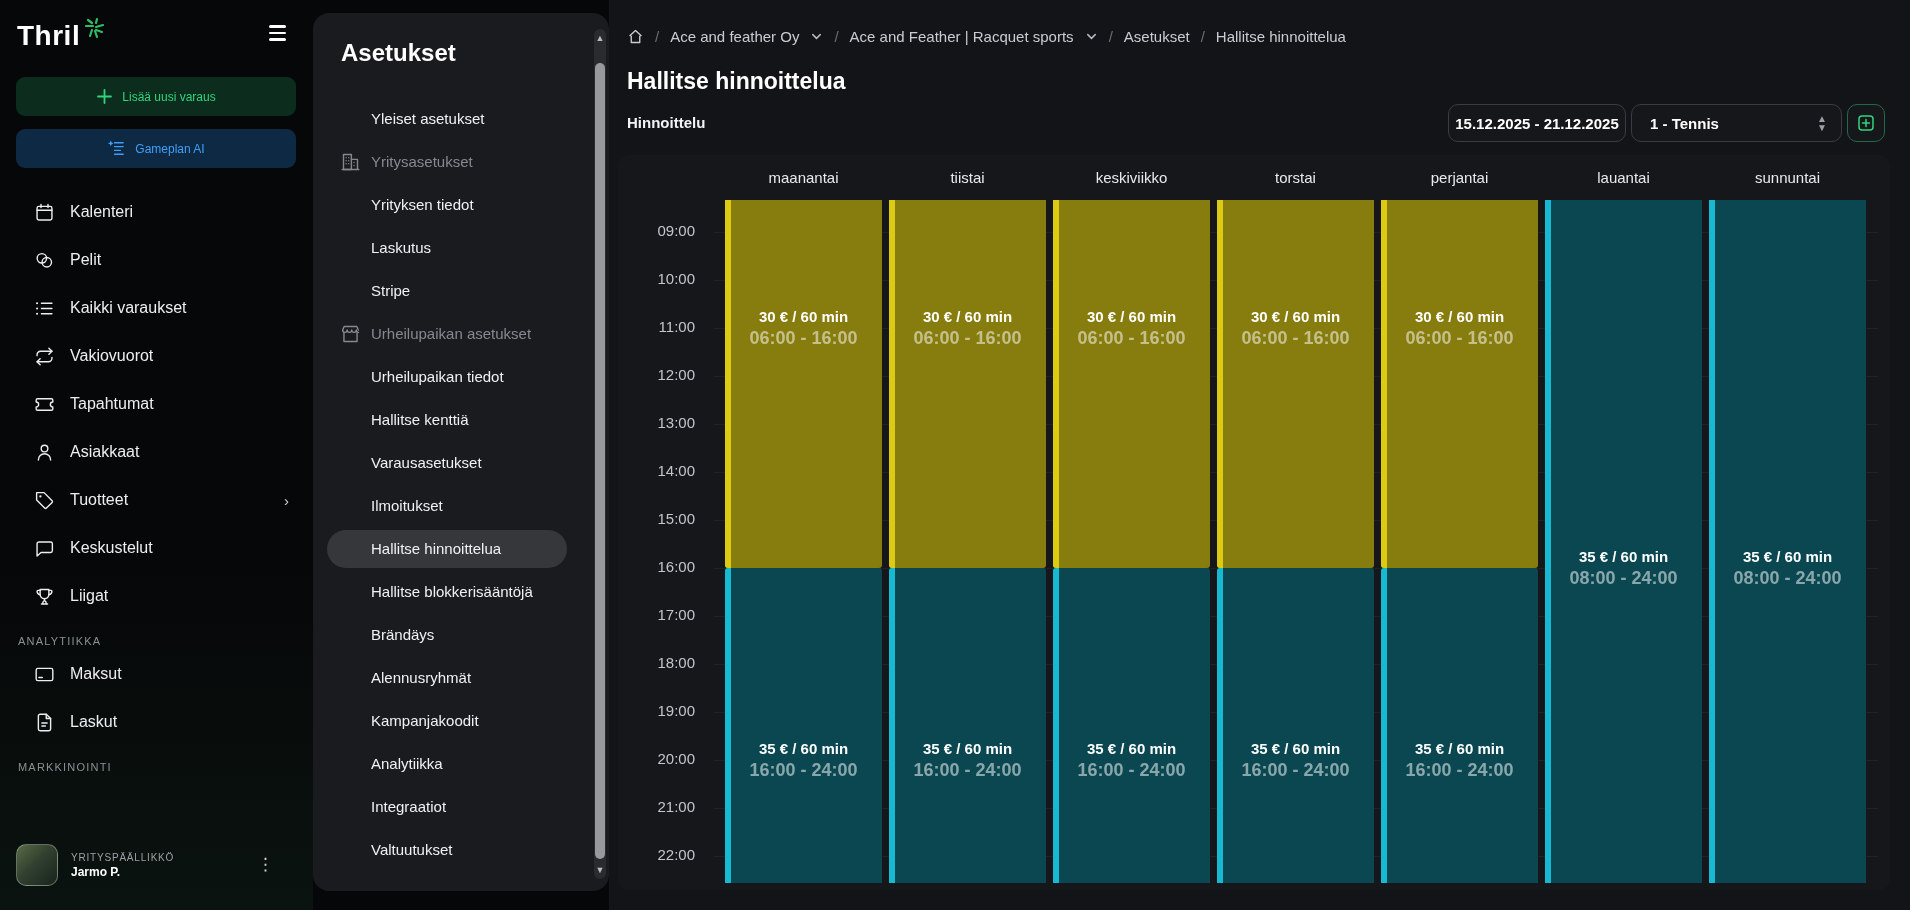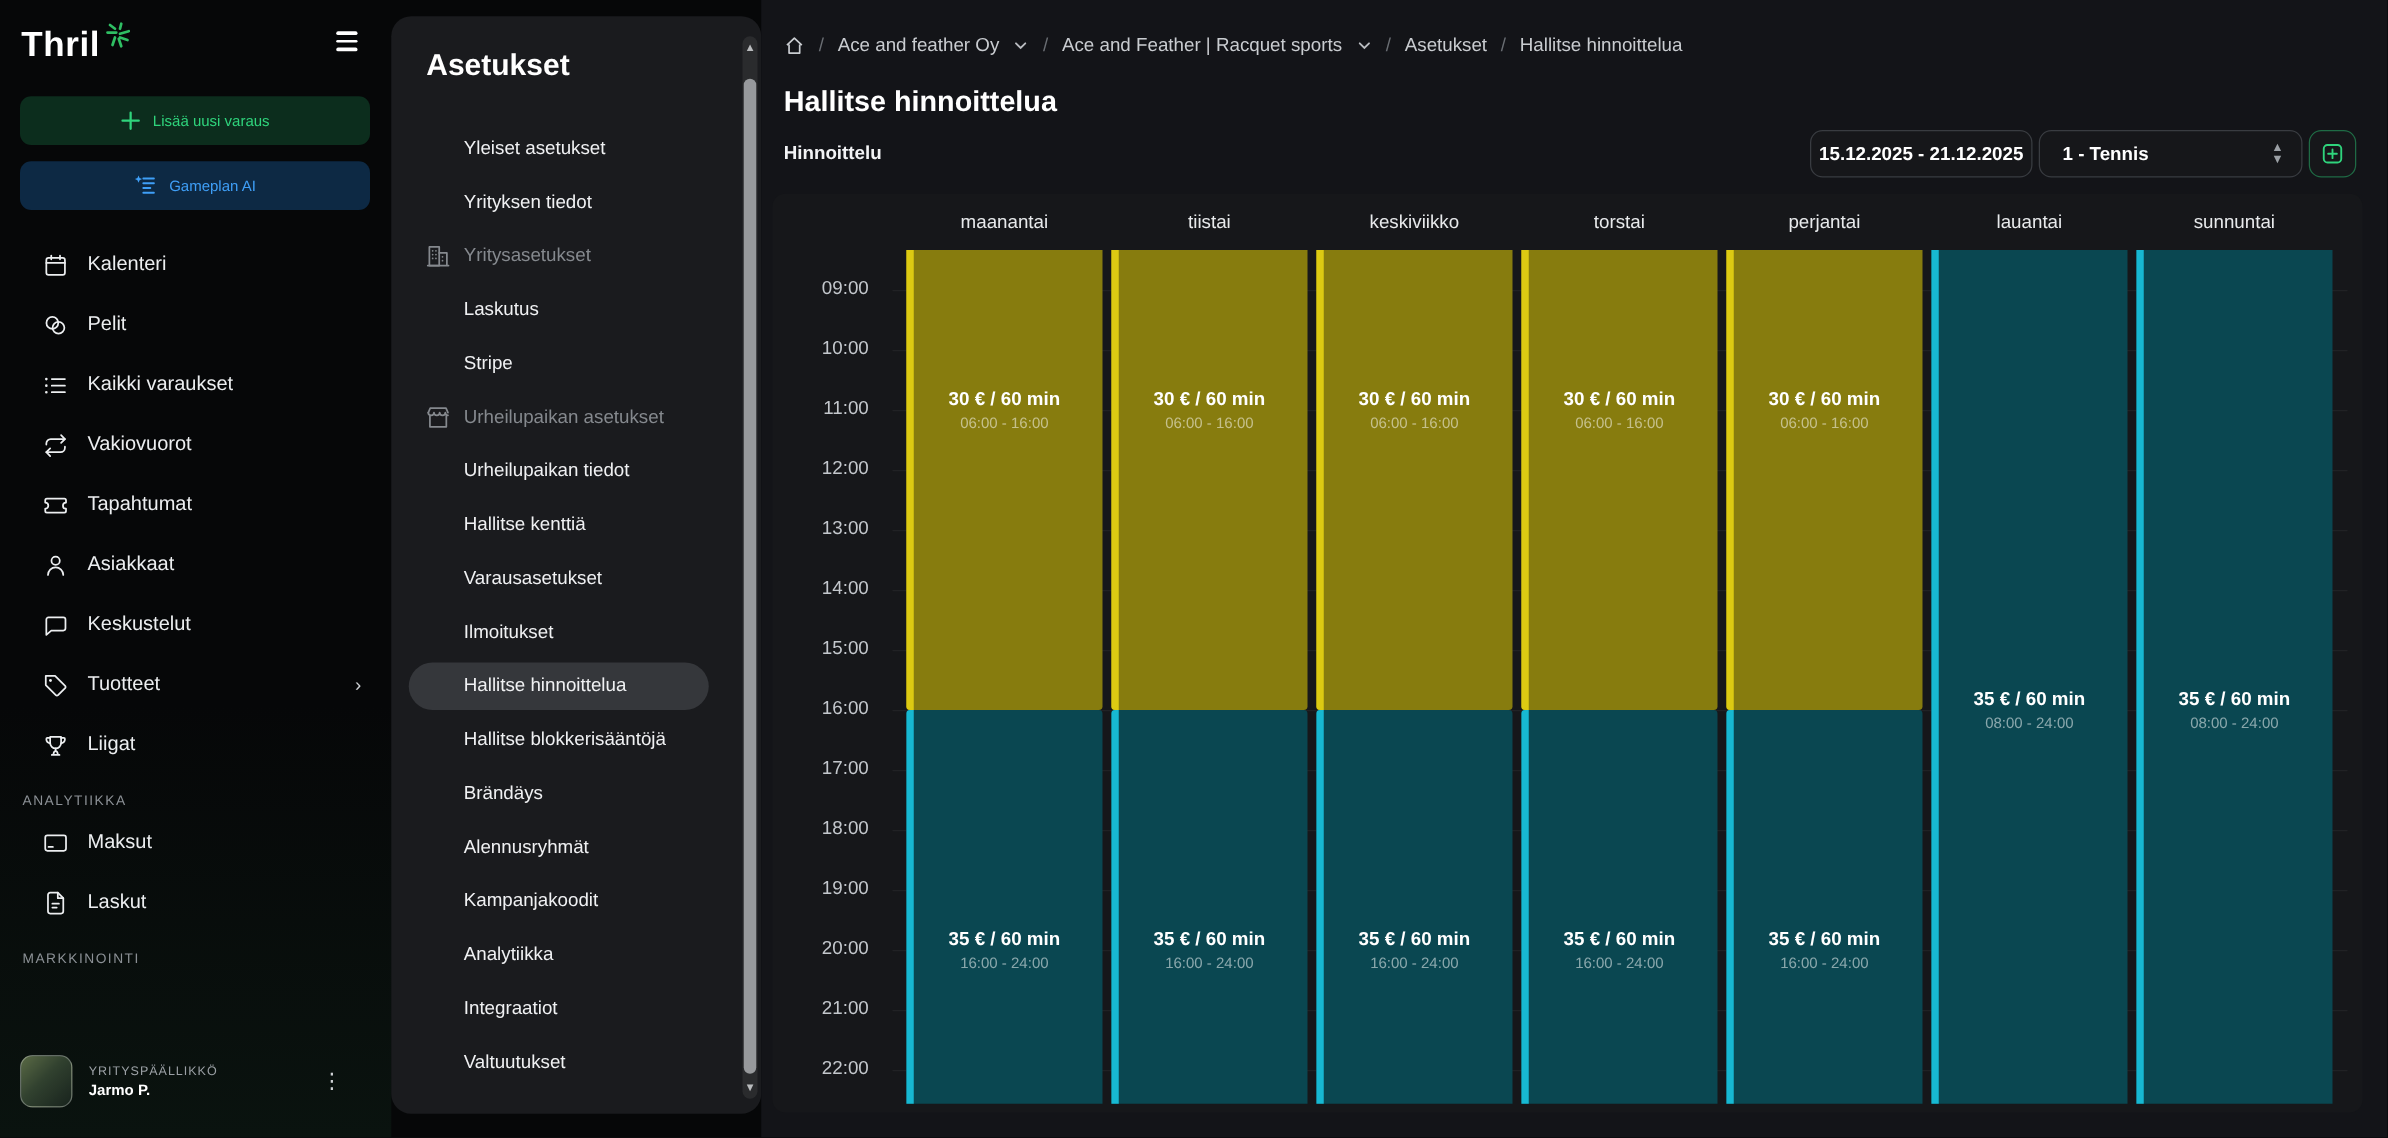--- a/index.html
+++ b/index.html
@@ -85,21 +85,21 @@
     justify-content:center; font-size:15px; color:#e8eaec; }
   .cal-body { position:absolute; left:0; top:45px; width:1272px; height:683px; overflow:hidden; }
   .gridline { position:absolute; left:96px; right:12px; height:1px; background:rgba(255,255,255,.05); }
   .time-label { position:absolute; left:0; width:77px; height:20px; text-align:right;
     font-size:15px; color:#c3c7cc; }
   .day-col { position:absolute; width:152px; top:0; height:683px; }
   .price-block { position:absolute; left:0; width:157px; display:flex; flex-direction:column;
     align-items:center; justify-content:center; gap:3px; cursor:pointer; border-radius:3px; overflow:hidden; }
   .price-block::before { content:""; position:absolute; left:0; top:0; bottom:0; width:6px; }
   .pb-price { font-size:15px; font-weight:600; color:#fff; z-index:1; }
-  .pb-range { font-size:12px; color:rgba(255,255,255,.52); z-index:1; }
+  .pb-range { font-size:18px; color:rgba(255,255,255,.52); z-index:1;font-weight:bold; }
   .pb-day { background:#877c0e; }
   .pb-day::before { background:#ddca12; }
   .pb-evening { background:#0a4751; }
   .pb-evening::before { background:#17b8d2; }
 
   svg { display:block; }
 </style>
 </head>
 <body>
 
@@ -185,34 +185,34 @@
           <svg width="21" height="21" viewBox="0 0 24 24" fill="none" stroke="currentColor" stroke-width="1.6" stroke-linecap="round" stroke-linejoin="round">
             <circle cx="12" cy="7.5" r="3.8"></circle>
             <path d="M5 20.5a7 7 0 0 1 14 0"></path>
           </svg>
         </span>
         <span>Asiakkaat</span>
       </div>
       <div class="nav-item">
         <span>
           <svg width="21" height="21" viewBox="0 0 24 24" fill="none" stroke="currentColor" stroke-width="1.6" stroke-linecap="round" stroke-linejoin="round">
-            <path d="M21 14.5a2 2 0 0 1-2 2H8l-4.5 4v-14a2 2 0 0 1 2-2H19a2 2 0 0 1 2 2Z"></path>
-          </svg>
-        </span>
-        <span>Keskustelut</span>
-      </div>
-      <div class="nav-item">
-        <span>
-          <svg width="21" height="21" viewBox="0 0 24 24" fill="none" stroke="currentColor" stroke-width="1.6" stroke-linecap="round" stroke-linejoin="round">
             <path d="M11.5 3H3v8.5l9.2 9.2a1.4 1.4 0 0 0 2 0l6.5-6.5a1.4 1.4 0 0 0 0-2Z"></path>
             <path d="M7.3 7.3h.01" stroke-width="2.6"></path>
           </svg>
         </span>
         <span>Tuotteet</span>
         <span class="nav-chevron">›</span>
+      </div>
+      <div class="nav-item">
+        <span>
+          <svg width="21" height="21" viewBox="0 0 24 24" fill="none" stroke="currentColor" stroke-width="1.6" stroke-linecap="round" stroke-linejoin="round">
+            <path d="M21 14.5a2 2 0 0 1-2 2H8l-4.5 4v-14a2 2 0 0 1 2-2H19a2 2 0 0 1 2 2Z"></path>
+          </svg>
+        </span>
+        <span>Keskustelut</span>
       </div>
       <div class="nav-item">
         <span>
           <svg width="21" height="21" viewBox="0 0 24 24" fill="none" stroke="currentColor" stroke-width="1.6" stroke-linecap="round" stroke-linejoin="round">
             <path d="M7 4h10v5.5a5 5 0 0 1-10 0Z"></path>
             <path d="M7 5H4.5a1 1 0 0 0-1 1c0 2 1.4 3.6 3.5 4M17 5h2.5a1 1 0 0 1 1 1c0 2-1.4 3.6-3.5 4M12 14.5V17M8.5 20.5h7M10 20.5c0-2 .8-3.5 2-3.5s2 1.5 2 3.5"></path>
           </svg>
         </span>
         <span>Liigat</span>
       </div>
@@ -247,31 +247,31 @@
     <button class="kebab">⋮</button>
   </div>
 </aside>
 
 <aside class="settings-panel">
   <h2 class="settings-title">Asetukset</h2>
   <div class="settings-list" id="settings-list">
       <div class="settings-item">
         <span>Yleiset asetukset</span>
       </div>
-      <div class="settings-item">
-        <span>Yrityksen tiedot</span>
-      </div>
       <div class="settings-item header">
         <span>
           <svg width="21" height="21" viewBox="0 0 24 24" fill="none" stroke="currentColor" stroke-width="1.6" stroke-linecap="round" stroke-linejoin="round">
             <rect x="4" y="3.5" width="9" height="17"></rect>
             <path d="M13 9h7v11.5M2.5 20.5h19M7 7h.01M10 7h.01M7 10.5h.01M10 10.5h.01M7 14h.01M10 14h.01M16 12.5h.01M16 16h.01"></path>
           </svg>
         </span>
         <span>Yritysasetukset</span>
+      </div>
+      <div class="settings-item">
+        <span>Yrityksen tiedot</span>
       </div>
       <div class="settings-item">
         <span>Laskutus</span>
       </div>
       <div class="settings-item">
         <span>Stripe</span>
       </div>
       <div class="settings-item header">
         <span>
           <svg width="21" height="21" viewBox="0 0 24 24" fill="none" stroke="currentColor" stroke-width="1.6" stroke-linecap="round" stroke-linejoin="round">

